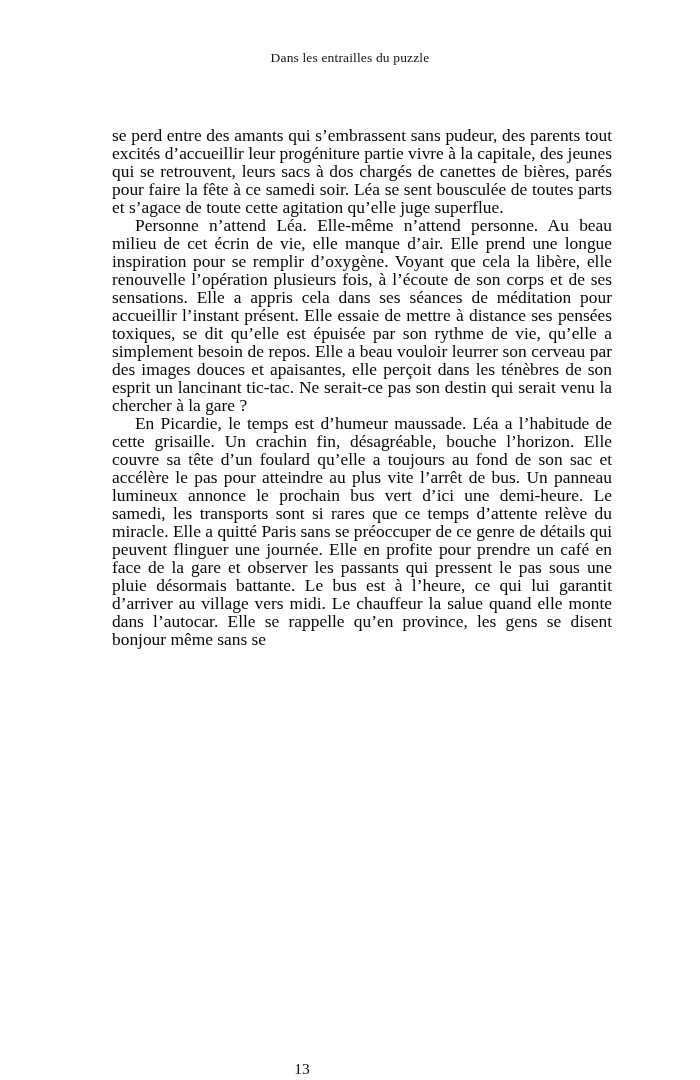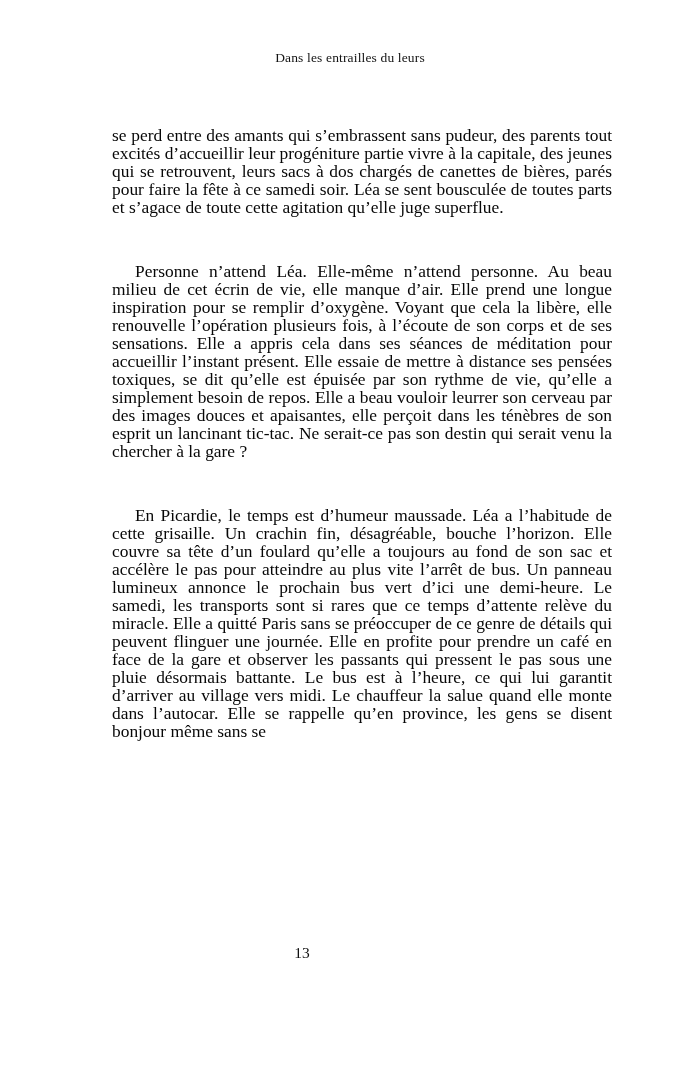--- a/index.html
+++ b/index.html
@@ -49,40 +49,39 @@
     text-align: justify;
     text-justify: inter-word;
     color: #070707;
     font-family: "Liberation Serif", "DejaVu Serif", serif;
     hyphens: none;
     -webkit-hyphens: none;
   }
 
   .para.indent {
     text-indent: 23px;
-    margin-top: 46px;
   }
 
   .page-number {
     position: absolute;
-    top: 944px;
+    top: 1060px;
     left: 0;
     width: 604px;
     text-align: center;
     font-size: 15.5px;
     color: #111111;
     font-family: "Liberation Serif", "DejaVu Serif", serif;
   }
 </style>
 </head>
 <body>
 
 <div class="page">
 
-  <div class="running-header">Dans les entrailles du leurs</div>
+  <div class="running-header">Dans les entrailles du puzzle</div>
 
   <div class="text-block">
 
     <p class="para">se perd entre des amants qui s’embrassent sans pudeur, des parents tout excités d’accueillir leur progéniture partie vivre à la capitale, des jeunes qui se retrouvent, leurs sacs à dos chargés de canettes de bières, parés pour faire la fête à ce samedi soir. Léa se sent bousculée de toutes parts et s’agace de toute cette agitation qu’elle juge superflue.</p>
 
     <p class="para indent">Personne n’attend Léa. Elle-même n’attend personne. Au beau milieu de cet écrin de vie, elle manque d’air. Elle prend une longue inspiration pour se remplir d’oxygène. Voyant que cela la libère, elle renouvelle l’opération plusieurs fois, à l’écoute de son corps et de ses sensations. Elle a appris cela dans ses séances de méditation pour accueillir l’instant présent. Elle essaie de mettre à distance ses pensées toxiques, se dit qu’elle est épuisée par son rythme de vie, qu’elle a simplement besoin de repos. Elle a beau vouloir leurrer son cerveau par des images douces et apaisantes, elle perçoit dans les ténèbres de son esprit un lancinant tic-tac. Ne serait-ce pas son destin qui serait venu la chercher à la gare ?</p>
 
     <p class="para indent">En Picardie, le temps est d’humeur maussade. Léa a l’habitude de cette grisaille. Un crachin fin, désagréable, bouche l’horizon. Elle couvre sa tête d’un foulard qu’elle a toujours au fond de son sac et accélère le pas pour atteindre au plus vite l’arrêt de bus. Un panneau lumineux annonce le prochain bus vert d’ici une demi-heure. Le samedi, les transports sont si rares que ce temps d’attente relève du miracle. Elle a quitté Paris sans se préoccuper de ce genre de détails qui peuvent flinguer une journée. Elle en profite pour prendre un café en face de la gare et observer les passants qui pressent le pas sous une pluie désormais battante. Le bus est à l’heure, ce qui lui garantit d’arriver au village vers midi. Le chauffeur la salue quand elle monte dans l’autocar. Elle se rappelle qu’en province, les gens se disent bonjour même sans se</p>
 
   </div>

